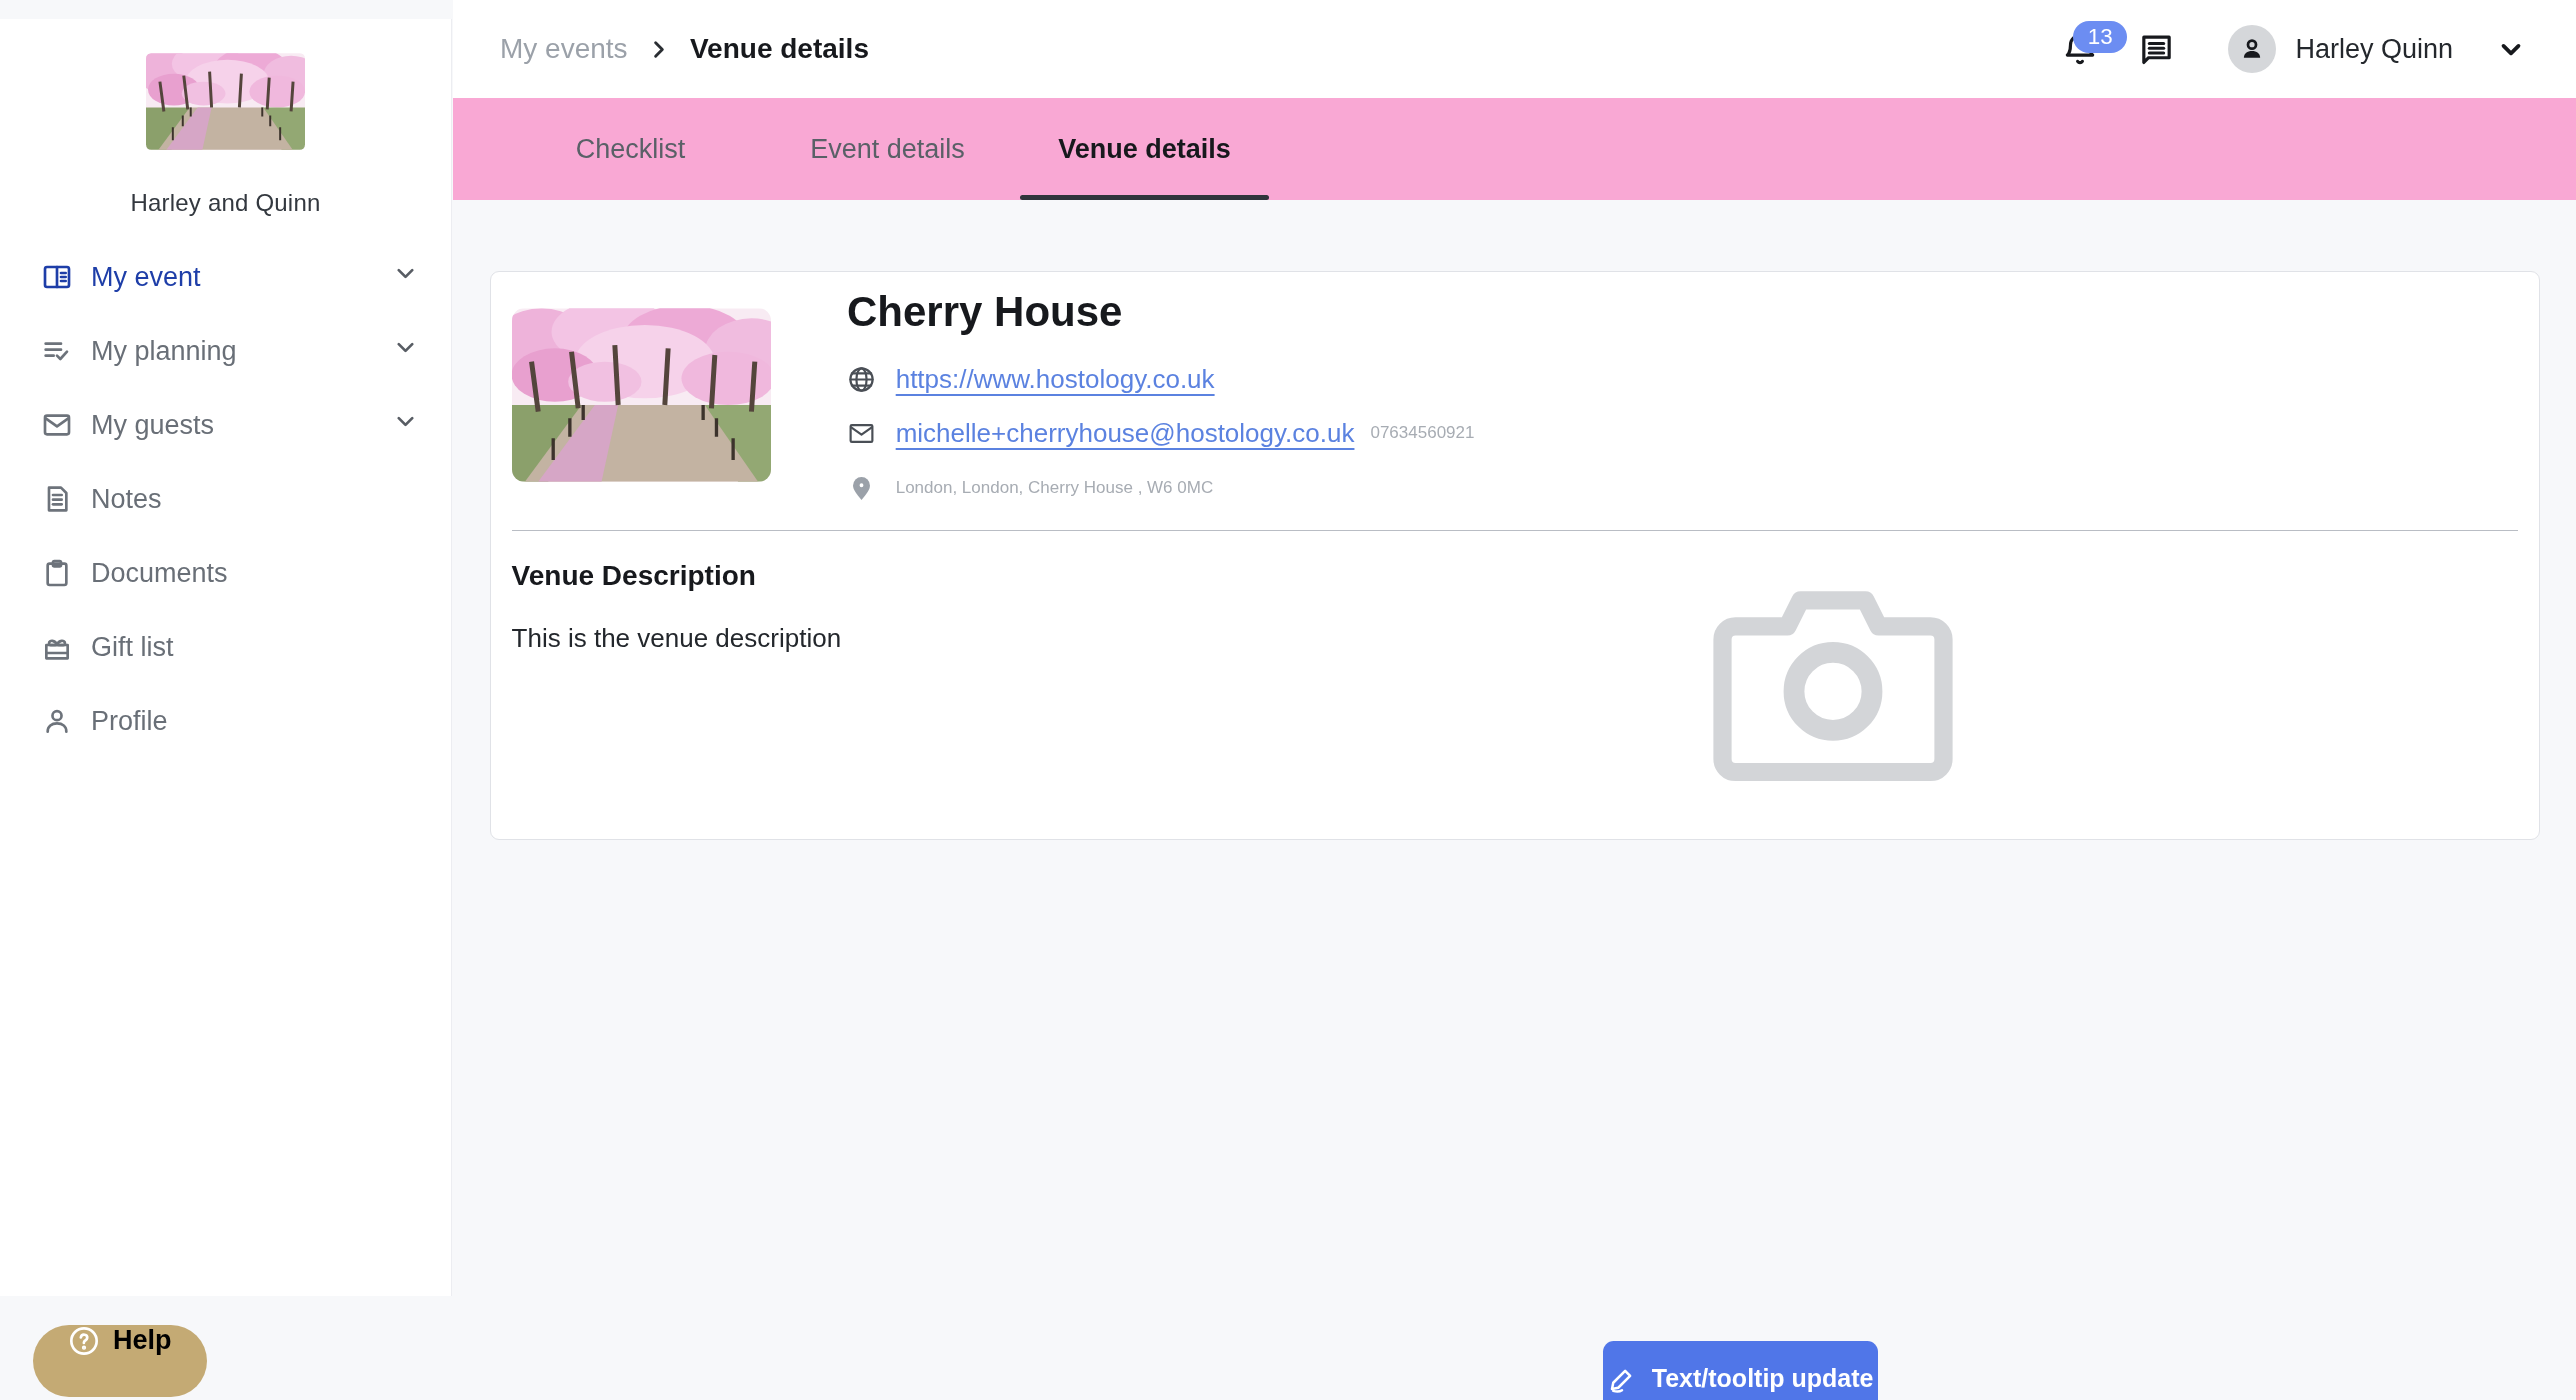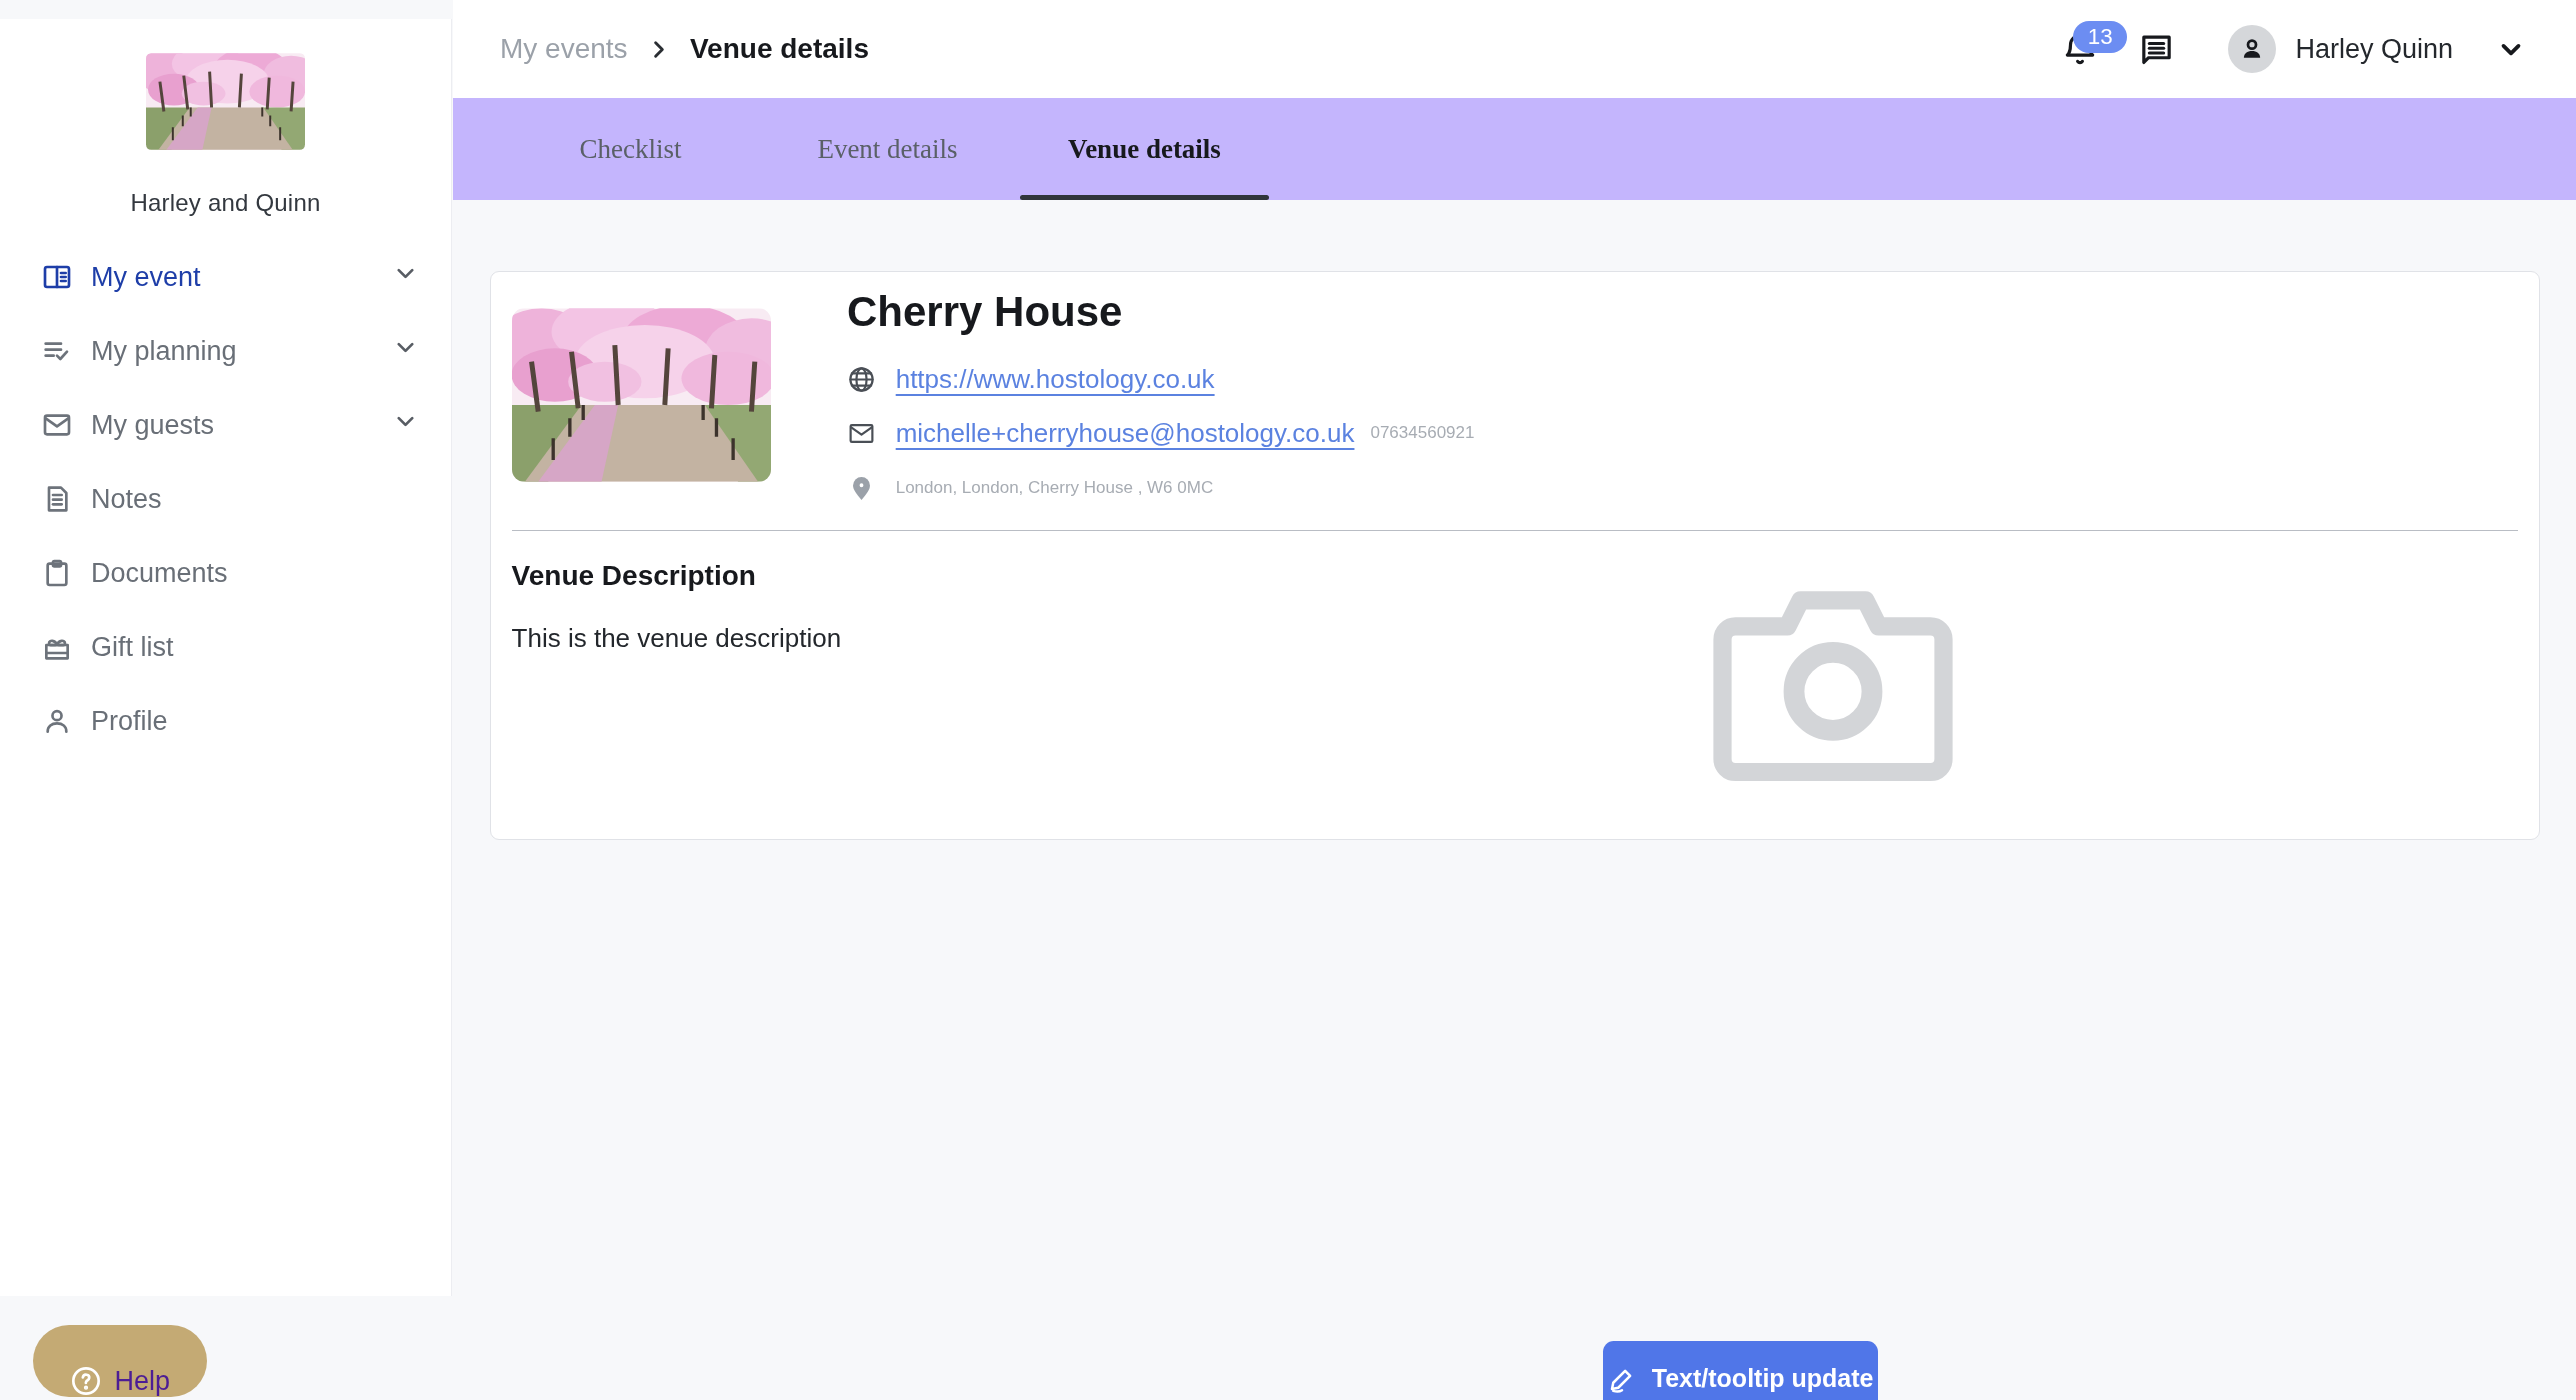--- a/index.html
+++ b/index.html
@@ -29,22 +29,22 @@
   .nav-item .nav-icon { width: 32px; height: 32px; flex: 0 0 32px; display: flex; align-items: center; }
   .nav-item .nav-icon svg { width: 32px; height: 32px; stroke: #6d737b; }
   .nav-item .nav-label { margin-left: 18px; }
   .nav-item.active { color: #1e3ea8; }
   .nav-item.active .nav-icon svg { stroke: #1e3ea8; }
   .nav-chevron { position: absolute; right: 32px; top: 50%; transform: translateY(-50%); }
   .nav-chevron svg { width: 27px; height: 27px; stroke: #585d64; }
 
   .help-btn {
     position: absolute; left: 33px; top: 1306px; width: 174px; height: 72px;
-    background: #c4aa74; border-radius: 39px; display: flex; align-items: flex-end; justify-content: center;
-    gap: 12.5px; color: #4c1d95; font-size: 27px; font-weight: normal; cursor: pointer; border: none;
+    background: #c4aa74; border-radius: 39px; display: flex; align-items: flex-start; justify-content: center;
+    gap: 12.5px; color: #000000; font-size: 27px; font-weight: bold; cursor: pointer; border: none;
   }
   .help-btn svg { width: 32px; height: 32px; }
 
   
   .main { position: absolute; left: 453px; top: 0; width: 2123px; height: 1401px; }
 
   .topbar { height: 98px; background: #ffffff; position: relative; display: flex; align-items: center; }
   .breadcrumb { display: flex; align-items: center; margin-left: 47px; font-size: 28px; gap: 19.7px; }
   .crumb-muted { color: #9ba1a9; cursor: pointer; }
   .crumb-sep svg { width: 23px; height: 23px; stroke: #2a2e33; display: block; }
@@ -63,21 +63,21 @@
   .user-menu { display: flex; align-items: center; cursor: pointer; }
   .avatar {
     width: 48px; height: 48px; border-radius: 50%; background: #d5d7da;
     display: flex; align-items: center; justify-content: center;
   }
   .avatar svg { width: 30px; height: 30px; stroke: #17191d; }
   .user-name { margin-left: 19.7px; font-size: 27px; color: #24282d; }
   .user-chevron { margin-left: 43px; }
   .user-chevron svg { width: 30px; height: 30px; stroke: #17191d; display: block; }
 
-  .tabbar { height: 102px; background: #c4b5fd; display: flex; padding-left: 49px; font-family: Liberation Serif, serif; }
+  .tabbar { height: 102px; background: #f9a8d4; display: flex; padding-left: 49px; }
   .tab {
     width: 257px; position: relative; display: flex; align-items: center; justify-content: center;
     font-size: 27px; color: #5a6067; cursor: pointer;
   }
   .tab.active { color: #17191d; font-weight: bold; }
   .tab.active::after {
     content: ""; position: absolute; left: 3.6px; right: 3.6px; bottom: 0; height: 5.4px;
     background: #30353b; border-radius: 2.7px;
   }
 

